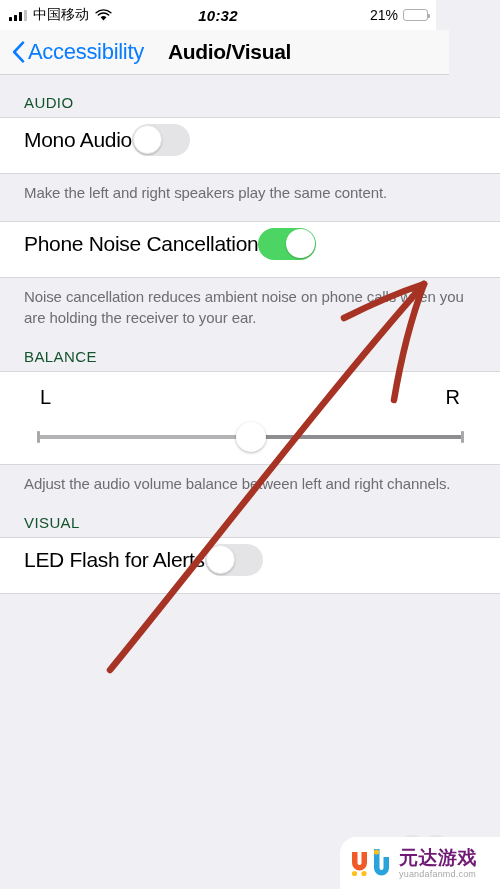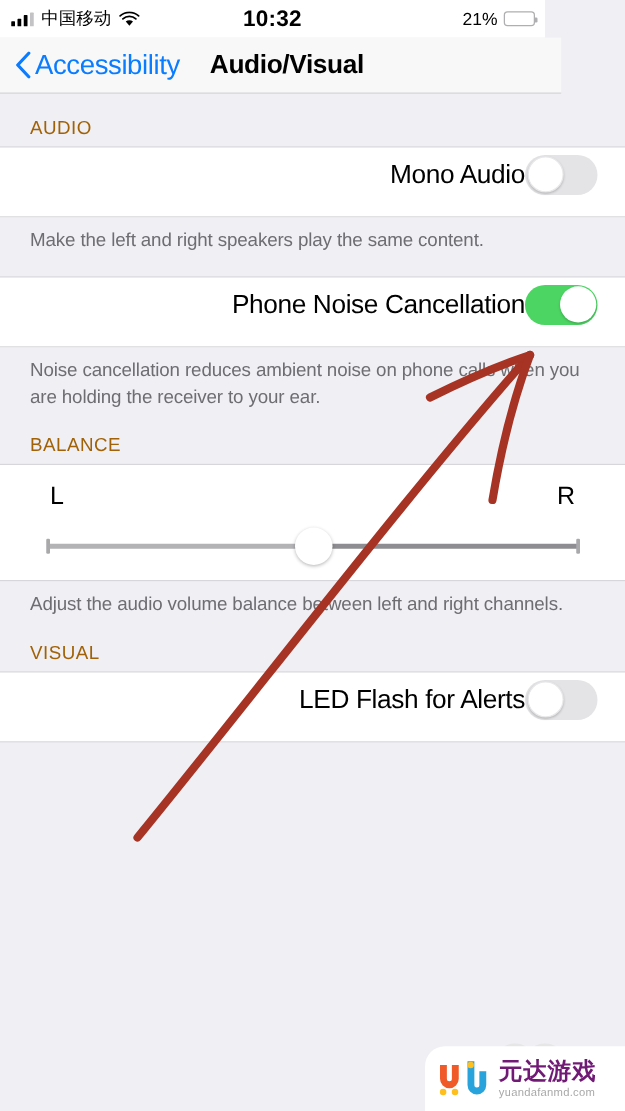--- a/index.html
+++ b/index.html
@@ -62,23 +62,24 @@
   .carrier {
     font-size: 14px;
     letter-spacing: 0px;
     color: #000;
   }
   .wifi { width: 17px; height: 13px; display:block; }
   .sb-center {
     position: absolute;
     left: 0; right: 0;
     text-align: center;
-    font-size: 18px;
+    font-size: 15px;
     font-weight: bold;
     letter-spacing: 0.2px;
+    font-style: italic;
   }
   .sb-right {
     position: absolute;
     right: 8px;
     display: flex;
     align-items: center;
     gap: 5px;
   }
   .batt-pct { font-size: 14px; }
   .batt {
@@ -149,41 +150,41 @@
   
   .content {
     position: absolute;
     top: 76px; left: 0;
     width: 500px;
     bottom: 0;
     background: #EFEFF4;
   }
   .sec-header {
     font-size: 15px;
-    color: #a16207;
+    color: #14532d;
     letter-spacing: 0.4px;
     padding: 18px 0 6px 24px;
     background: #EFEFF4;
   }
   .sec-footer {
     font-size: 15px;
     line-height: 1.35;
     color: #6D6D72;
     padding: 9px 24px 2px 24px;
     background: #EFEFF4;
     letter-spacing: -0.1px;
   }
   .cell {
     background: #FFFFFF;
     border-top: 1px solid #D7D7DB;
     border-bottom: 1px solid #D7D7DB;
     height: 57px;
     display: flex;
     align-items: center;
-    justify-content: flex-end;
+    justify-content: flex-start;
     padding: 0 22px 12px 24px;
     box-sizing: border-box;
   }
   .cell-label {
     font-size: 21px;
     color: #000;
     letter-spacing: -0.3px;
   }
 
   

